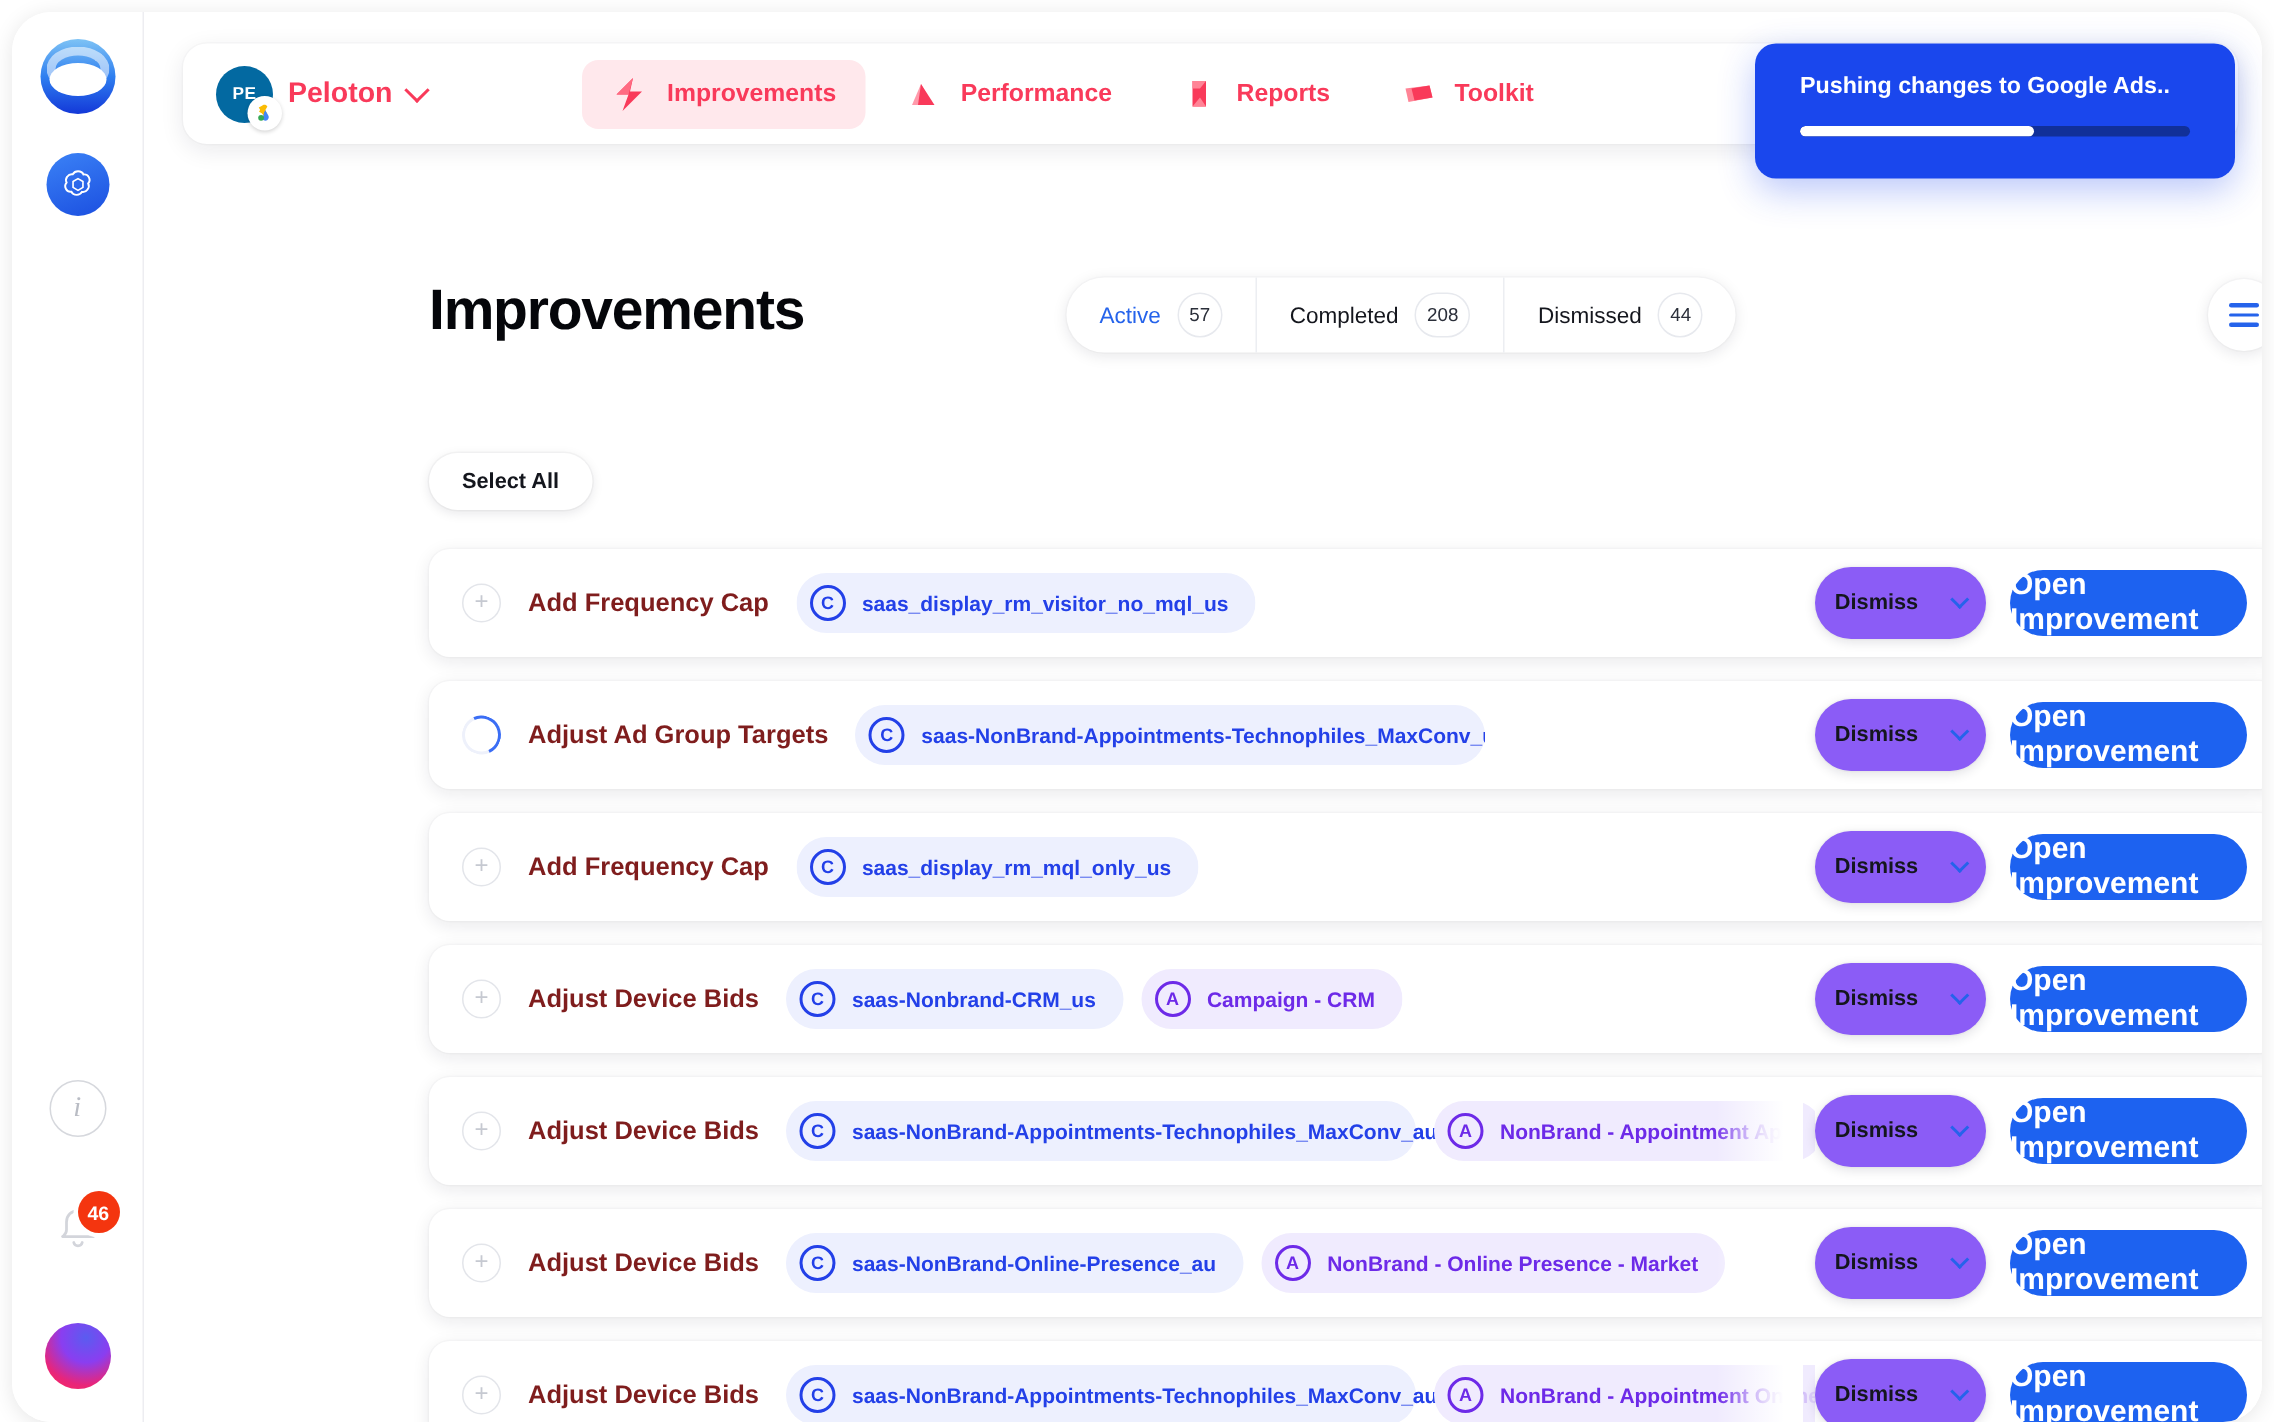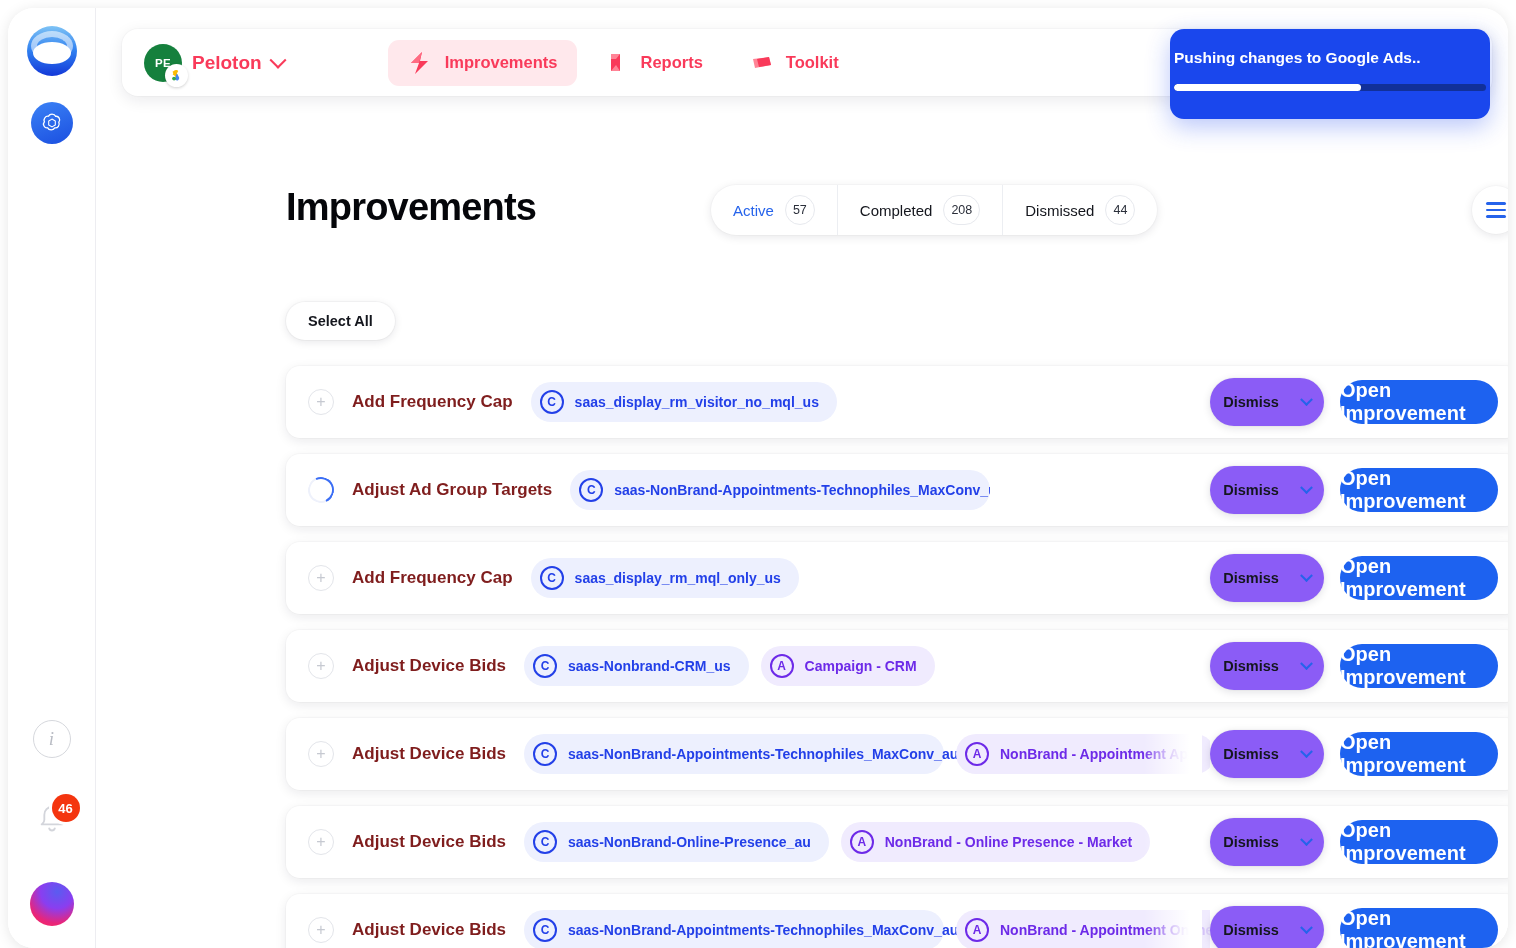--- a/index.html
+++ b/index.html
@@ -76,21 +76,21 @@
   .topbar {
     position: absolute; left: 26px; top: 21px; width: 1370px; height: 67px;
     background: #fff; border-radius: 16px;
     box-shadow: 0 4px 16px rgba(20,20,43,0.09), 0 0 0 1px rgba(0,0,0,0.02);
     display: flex; align-items: center; padding: 0 22px;
   }
   .acct { display: flex; align-items: center; gap: 10px; }
   .acct-avatar { position: relative; width: 38px; height: 38px; }
   .acct-avatar .circ {
     width: 38px; height: 38px; border-radius: 50%;
-    background: #15803d; color: #fff; font-size: 11.5px; font-weight: 700;
+    background: #0369a1; color: #fff; font-size: 11.5px; font-weight: 700;
     display: flex; align-items: center; justify-content: center; letter-spacing: .3px;
   }
   .acct-avatar .gads {
     position: absolute; right: -6px; bottom: -5px; width: 23px; height: 23px;
     border-radius: 50%; background: #fff; box-shadow: 0 1px 3px rgba(0,0,0,.18);
     display: flex; align-items: center; justify-content: center;
   }
   .acct-name { color: #f93a5a; font-size: 19px; font-weight: 700; }
   .chev { width: 12px; height: 12px; border-right: 2.4px solid #f93a5a; border-bottom: 2.4px solid #f93a5a;
           transform: rotate(45deg) translate(-2px,-2px); }
@@ -102,21 +102,21 @@
     color: #f93a5a; font-size: 16.5px; font-weight: 700; cursor: pointer;
   }
   .nav-item.active { background: #ffe8ec; }
   .nav-ico { width: 26px; height: 24px; flex: 0 0 26px; }
 
   
   .toast {
     position: absolute; right: 18px; top: 21px; width: 320px; height: 90px;
     background: #1a47ed; border-radius: 14px;
     box-shadow: 0 8px 24px rgba(26,71,237,0.30);
-    padding: 20px 4px; z-index: 40;
+    padding: 20px 30px; z-index: 40;
   }
   .toast-text { color: #fff; font-size: 15.5px; font-weight: 700; }
   .toast-track { margin-top: 17px; height: 7px; border-radius: 4px; background: #113099; overflow: hidden; }
   .toast-fill { height: 100%; border-radius: 4px; background: #fff; }
 
   
   .page-head { position: absolute; left: 190px; top: 170px; width: 1234px; height: 70px; }
   .page-title { font-size: 38px; font-weight: 700; color: #05060a; letter-spacing: -0.8px;
                 position: absolute; left: 0; top: 8px; }
 
@@ -279,20 +279,29 @@
             <svg width="26" height="24" viewBox="0 0 26 24" aria-hidden="true">
               <path d="M14 1 L3 12 L11 12 L7 23 L20 10 L12 10 Z" fill="#f93a5a"></path>
               <path d="M14 1 L3 12 L11 12 Z" fill="#ff6b82"></path>
             </svg>
           </span>
           <span>Improvements</span>
         </div>
         <div class="nav-item">
           <span class="nav-ico">
             <svg width="26" height="24" viewBox="0 0 26 24" aria-hidden="true">
+              <path d="M5 19 L11 5 L15 12 L9 19 Z" fill="#ff9aab"></path>
+              <path d="M11 5 L20 19 L9 19 Z" fill="#f93a5a"></path>
+            </svg>
+          </span>
+          <span>Performance</span>
+        </div>
+        <div class="nav-item">
+          <span class="nav-ico">
+            <svg width="26" height="24" viewBox="0 0 26 24" aria-hidden="true">
               <path d="M8 3 L17 3 L17 20 L8 20 Z" fill="#f93a5a"></path>
               <path d="M8 3 L17 3 L13 8 L8 8 Z" fill="#ff8496"></path>
               <path d="M8 20 L13 14 L17 20 Z" fill="#ff8496"></path>
             </svg>
           </span>
           <span>Reports</span>
         </div>
         <div class="nav-item">
           <span class="nav-ico">
             <svg width="26" height="24" viewBox="0 0 26 24" aria-hidden="true">

